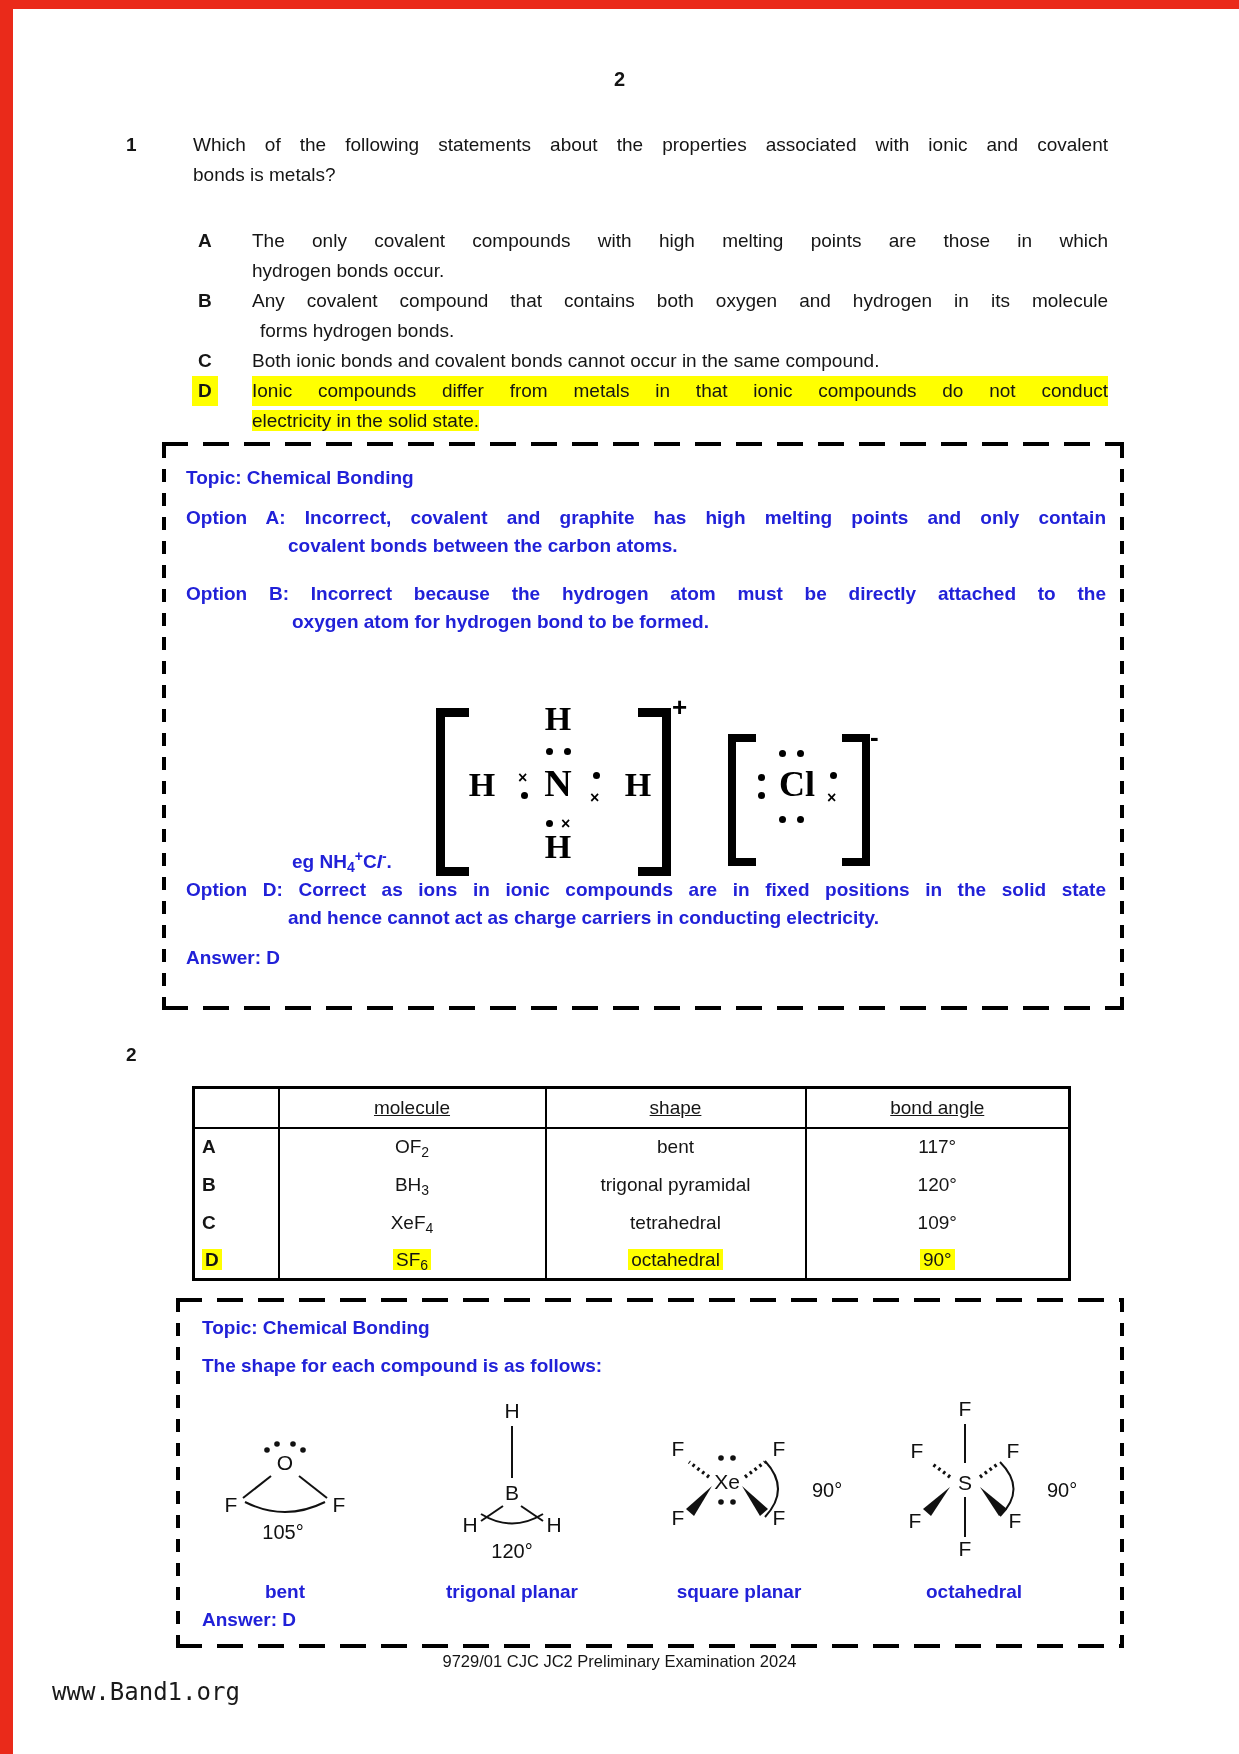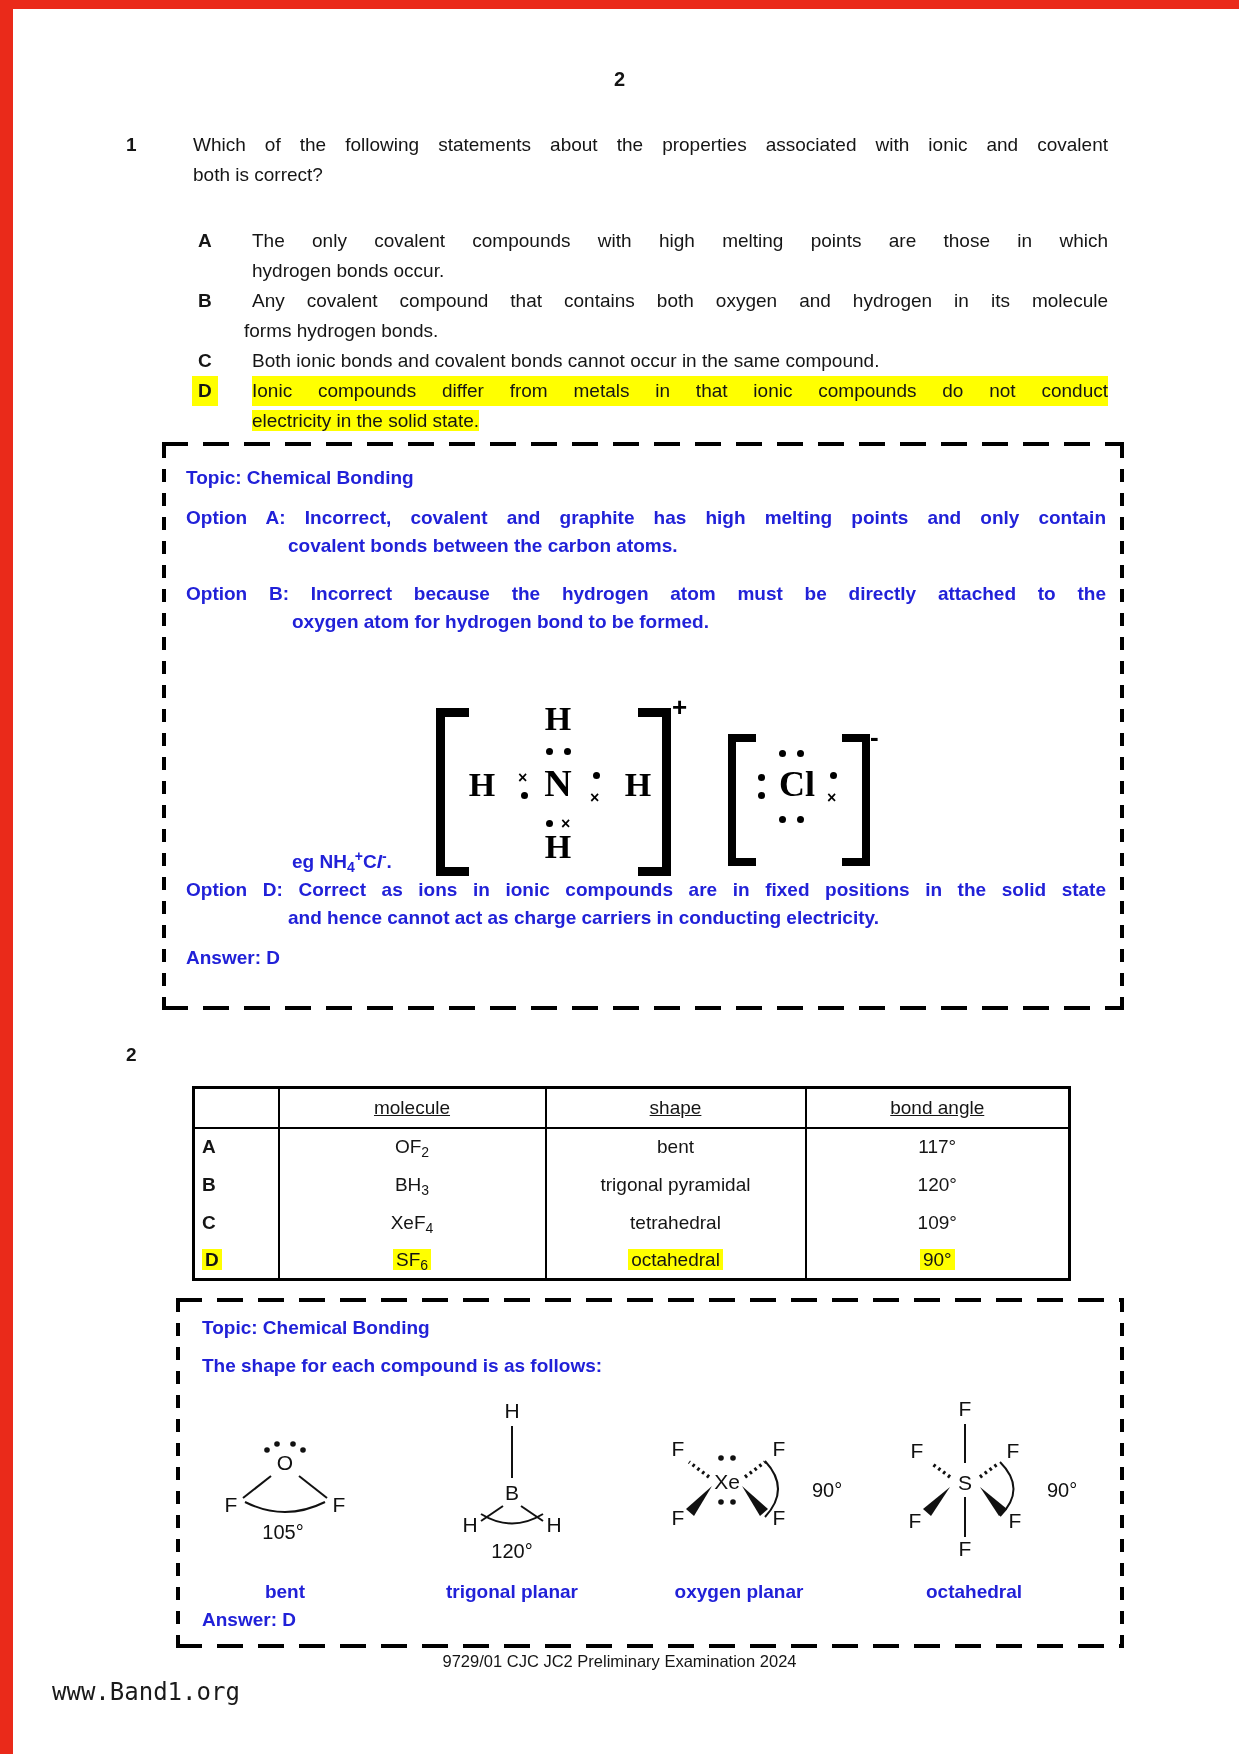--- a/index.html
+++ b/index.html
@@ -53,29 +53,29 @@
 
 <div id="page">
 
   <div class="redl"></div>
   <div class="redt"></div>
 
   <div class="abs t b" style="left:0;top:64px;width:1239px;text-align:center;font-size:20px;">2</div>
 
   <div class="abs t b" style="left:126px;top:130px;width:40px;">1</div>
   <div class="abs t jl" style="left:193px;top:130px;width:915px;">Which of the following statements about the properties associated with ionic and covalent</div>
-  <div class="abs t" style="left:193px;top:160px;width:915px;">both is correct?</div>
+  <div class="abs t" style="left:193px;top:160px;width:915px;">bonds is metals?</div>
 
   <div class="abs t b" style="left:198px;top:226px;">A</div>
   <div class="abs t jl" style="left:252px;top:226px;width:856px;">The only covalent compounds with high melting points are those in which</div>
   <div class="abs t" style="left:252px;top:256px;width:856px;">hydrogen bonds occur.</div>
 
   <div class="abs t b" style="left:198px;top:286px;">B</div>
   <div class="abs t jl" style="left:252px;top:286px;width:856px;">Any covalent compound that contains both oxygen and hydrogen in its molecule</div>
-  <div class="abs t" style="left:244px;top:316px;width:856px;">forms hydrogen bonds.</div>
+  <div class="abs t" style="left:260px;top:316px;width:856px;">forms hydrogen bonds.</div>
 
   <div class="abs t b" style="left:198px;top:346px;">C</div>
   <div class="abs t" style="left:252px;top:346px;width:856px;">Both ionic bonds and covalent bonds cannot occur in the same compound.</div>
 
   <div class="abs t b ylw" style="left:192px;top:376px;padding:0 6px;">D</div>
   <div class="abs t jl ylw" style="left:252px;top:376px;width:856px;">Ionic compounds differ from metals in that ionic compounds do not conduct</div>
   <div class="abs t" style="left:252px;top:406px;width:856px;"><span class="ylw">electricity in the solid state.</span></div>
 
   <div class="dashbox" style="left:162px;top:442px;width:962px;height:568px;"></div>
 
@@ -244,20 +244,20 @@
       <text x="1013" y="1458">F</text>
       <text x="915" y="1528">F</text>
       <text x="1015" y="1528">F</text>
       <text x="965" y="1556">F</text>
       <text x="1047" y="1497" font-size="20" text-anchor="start">90°</text>
     </g>
   </svg>
 
   <div class="abs blue" style="left:225px;top:1578px;width:120px;text-align:center;">bent</div>
   <div class="abs blue" style="left:432px;top:1578px;width:160px;text-align:center;">trigonal planar</div>
-  <div class="abs blue" style="left:659px;top:1578px;width:160px;text-align:center;">oxygen planar</div>
+  <div class="abs blue" style="left:659px;top:1578px;width:160px;text-align:center;">square planar</div>
   <div class="abs blue" style="left:894px;top:1578px;width:160px;text-align:center;">octahedral</div>
 
   <div class="abs blue" style="left:202px;top:1606px;">Answer: D</div>
 
   <div class="abs" style="left:0;top:1652px;width:1239px;text-align:center;font-size:16.5px;">9729/01 CJC JC2 Preliminary Examination 2024</div>
   <div class="abs mono" style="left:52px;top:1678px;font-size:24px;color:#1a1a1a;">www.Band1.org</div>
 </div>
 
 </body></html>

